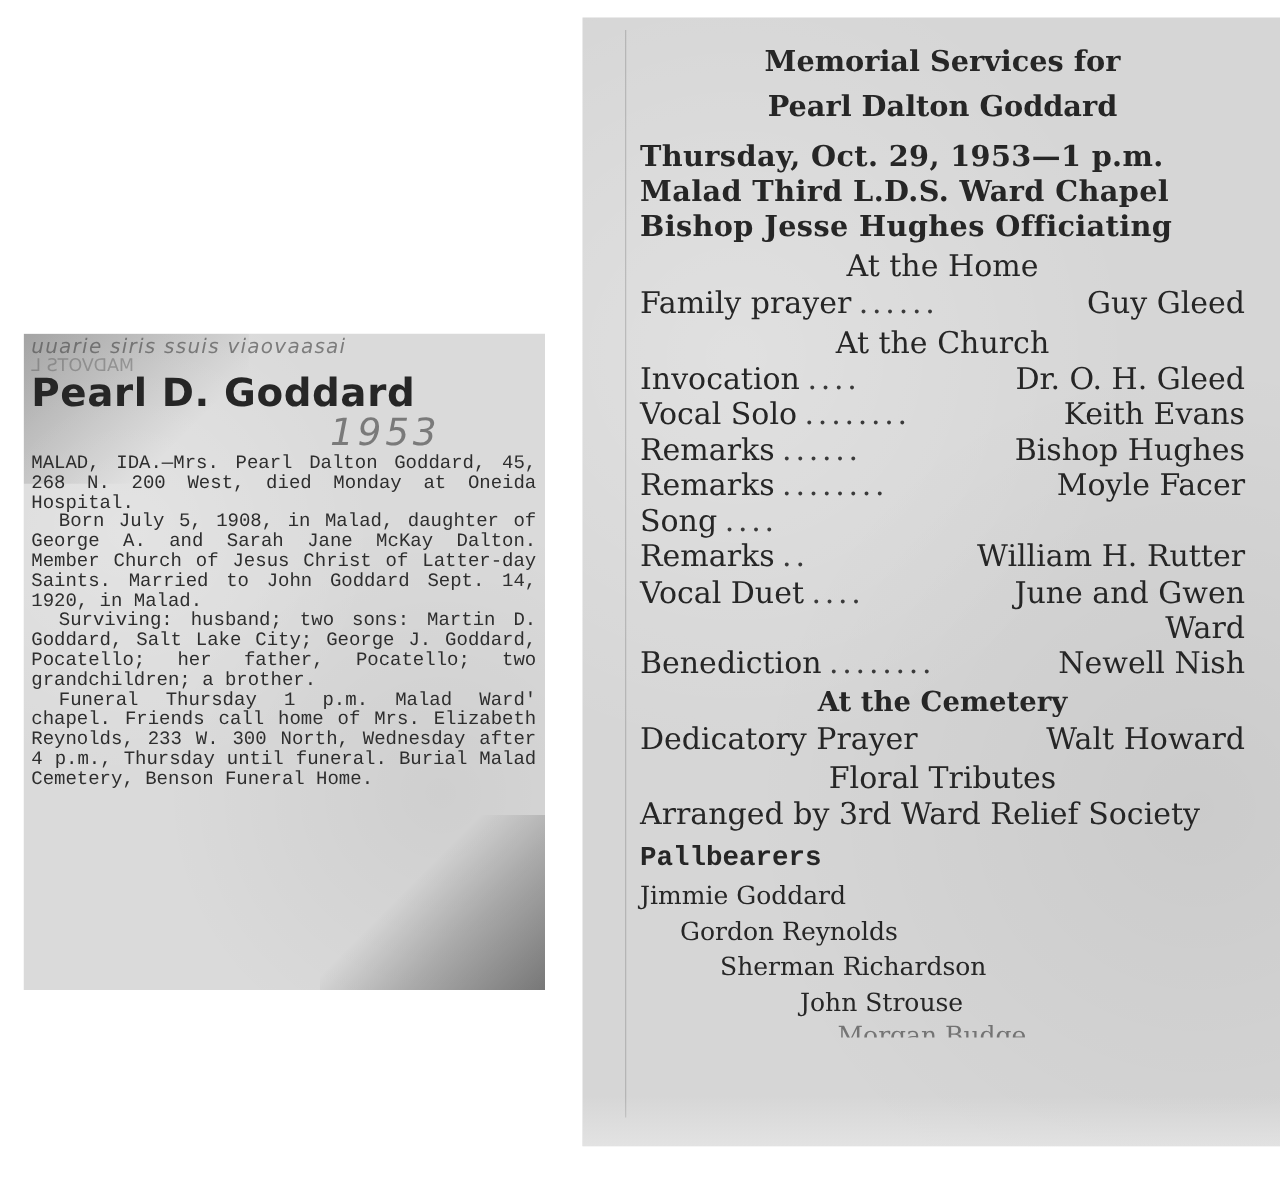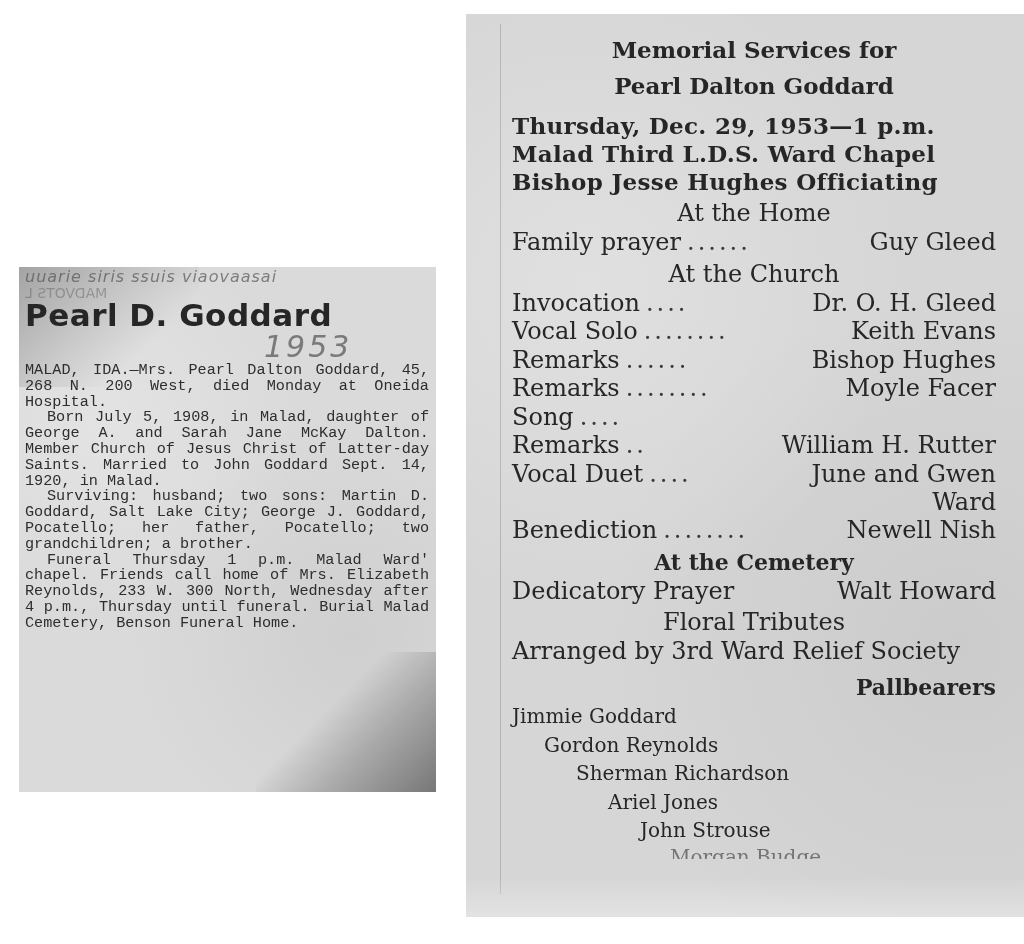--- a/index.html
+++ b/index.html
@@ -189,25 +189,26 @@
       font-size: 24px;
       line-height: 28px;
     }
     .prog-para {
       font-size: 24px;
       line-height: 29px;
       text-align: justify;
       text-align-last: left;
     }
     .pall-title {
-      text-align: right;
+      text-align: left;
       font-weight: bold;
       font-size: 22px;
       line-height: 30px;
       margin-top: 6px;
+      font-family: Liberation Mono, monospace;
     }
     .pall-list {
       margin: 0;
       padding: 0;
       list-style: none;
     }
     .pall-list li {
       font-size: 20px;
       line-height: 28.5px;
       white-space: nowrap;
@@ -238,21 +239,21 @@
 </div>
 
 <div class="clipping" id="program">
   <div class="inner-border-left"></div>
   <div class="inner-border-right"></div>
   <div class="lower-fade"></div>
 
   <div class="prog-content">
     <p class="prog-title">Memorial Services for</p>
     <p class="prog-title">Pearl Dalton Goddard</p>
-    <p class="prog-subline first">Thursday, Dec. 29, 1953—1 p.m.</p>
+    <p class="prog-subline first">Thursday, Oct. 29, 1953—1 p.m.</p>
     <p class="prog-subline">Malad Third L.D.S. Ward Chapel</p>
     <p class="prog-subline">Bishop Jesse Hughes Officiating</p>
 
     <p class="prog-section">At the Home</p>
     <div class="prog-row">
       <span class="role">Family prayer</span>
       <span class="dots">......</span>
       <span class="person">Guy Gleed</span>
     </div>
 
@@ -306,18 +307,17 @@
     </div>
 
     <p class="prog-section">Floral Tributes</p>
     <div class="prog-para">Arranged by 3rd Ward Relief Society</div>
 
     <div class="pall-title">Pallbearers</div>
     <ul class="pall-list">
       <li style="padding-left:0px">Jimmie Goddard</li>
       <li style="padding-left:32px">Gordon Reynolds</li>
       <li style="padding-left:64px">Sherman Richardson</li>
-      <li style="padding-left:96px">Ariel Jones</li>
       <li style="padding-left:128px">John Strouse</li>
       <li class="cut" style="padding-left:158px">Morgan Budge</li>
     </ul>
   </div>
 </div>
 
 </body></html>

